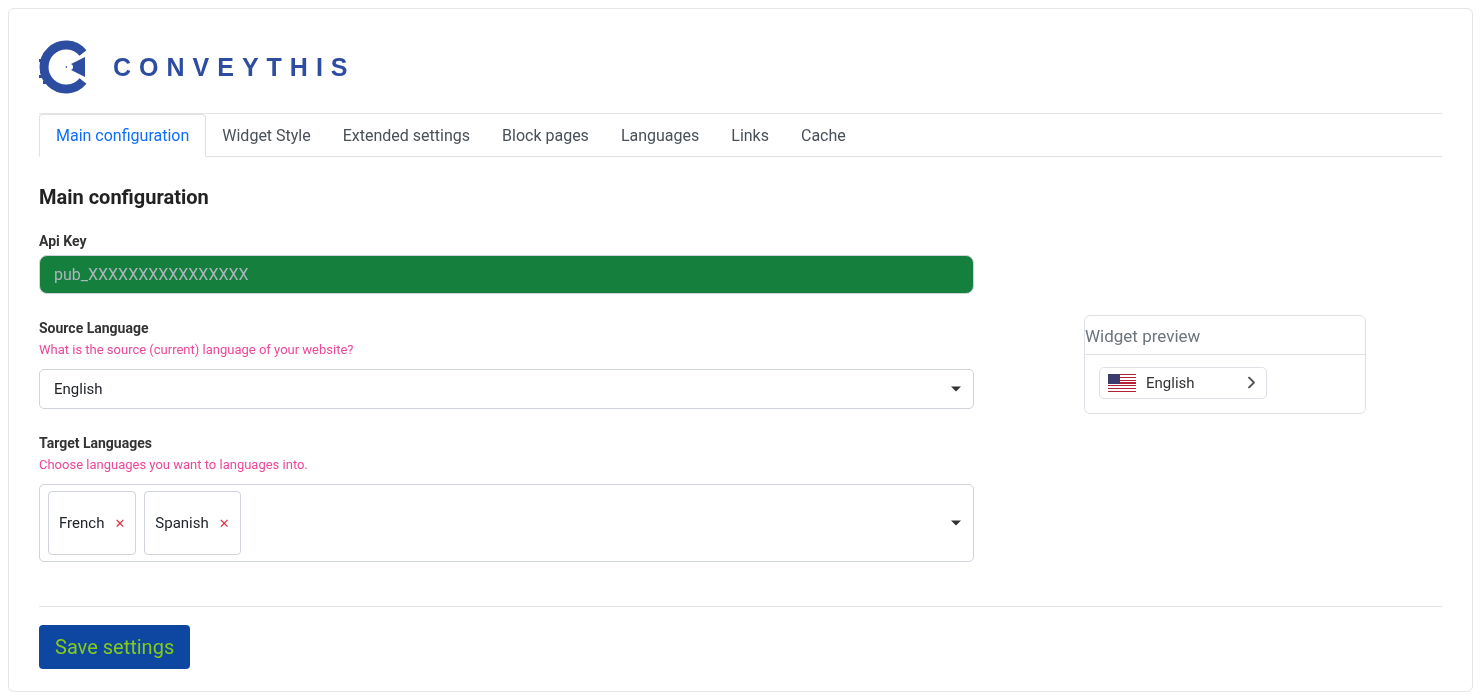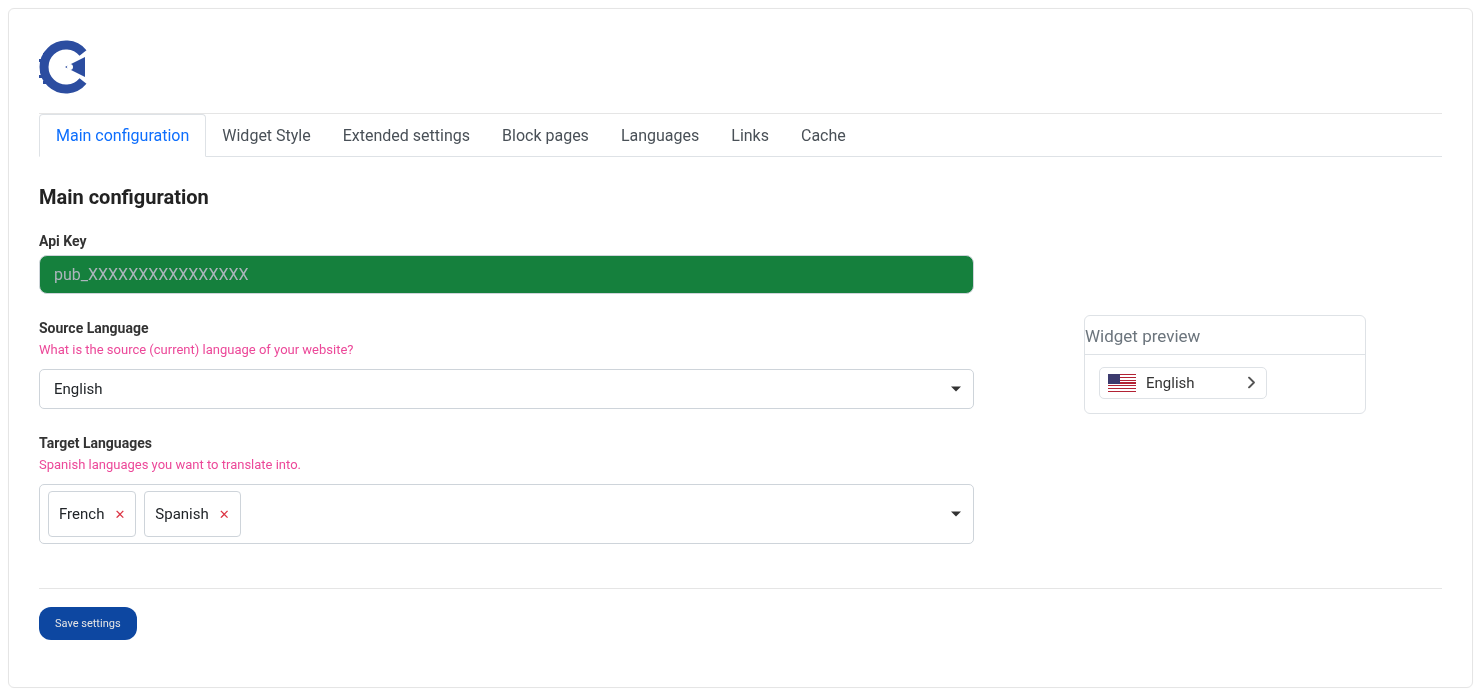--- a/index.html
+++ b/index.html
@@ -140,21 +140,21 @@
     display: flex;
     align-items: center;
     gap: 8px;
     cursor: text;
   }
   .tag {
     display: inline-flex;
     align-items: center;
     border: 1px solid #ced4da;
     border-radius: 4px;
-    padding: 13px 10px;
+    padding: 22px 10px;
     font-size: 15px;
     background: #fff;
   }
   .tag-remove {
     margin-left: 10px;
     color: #dc3545;
     font-size: 13px;
     cursor: pointer;
     font-weight: 400;
   }
@@ -239,25 +239,25 @@
 
   
   .footer-divider {
     border: none;
     border-top: 1px solid #e5e5e5;
     margin-top: 18px;
     margin-bottom: 18px;
   }
   .save-btn {
     background: #0d47a1;
-    color: #e5e5e5;
+    color: #84cc16;
     border: none;
-    border-radius: 12px;
+    border-radius: 4px;
     padding: 10px 16px;
-    font-size: 11px;
+    font-size: 20px;
     cursor: pointer;
     font-family: inherit;
   }
 </style>
 </head>
 <body>
 
 <div class="page-container">
 
   <div class="logo-wrap">
@@ -267,20 +267,21 @@
         <path d="M26 28 L46 18 L46 38 Z" fill="#2c4da0"></path>
         <circle cx="31" cy="28" r="3" fill="#fff"></circle>
         <rect x="4" y="14" width="3" height="3" fill="#2c4da0"></rect>
         <rect x="0" y="20" width="3" height="3" fill="#2c4da0"></rect>
         <rect x="4" y="20" width="3" height="3" fill="#2c4da0"></rect>
         <rect x="0" y="36" width="3" height="3" fill="#2c4da0"></rect>
         <rect x="4" y="36" width="3" height="3" fill="#2c4da0"></rect>
         <rect x="4" y="42" width="3" height="3" fill="#2c4da0"></rect>
       </svg>
     </div>
+    <div class="logo-text">CONVEYTHIS</div>
   </div>
 
   <hr class="header-divider">
 
   <div class="tabs">
     <button class="tab active">Main configuration</button>
     <button class="tab">Widget Style</button>
     <button class="tab">Extended settings</button>
     <button class="tab">Block pages</button>
     <button class="tab">Languages</button>
@@ -301,21 +302,21 @@
         <label class="form-label">Source Language</label>
         <div class="form-help">What is the source (current) language of your website?</div>
         <div class="select-wrap">
           <span>English</span>
           <span class="select-caret"></span>
         </div>
       </div>
 
       <div class="form-group">
         <label class="form-label">Target Languages</label>
-        <div class="form-help">Spanish languages you want to translate into.</div>
+        <div class="form-help">Choose languages you want to languages into.</div>
         <div class="multi-select">
           <span class="tag">
             <span>French</span>
             <span class="tag-remove">✕</span>
           </span>
           <span class="tag">
             <span>Spanish</span>
             <span class="tag-remove">✕</span>
           </span>
           <span class="multi-caret"></span>

